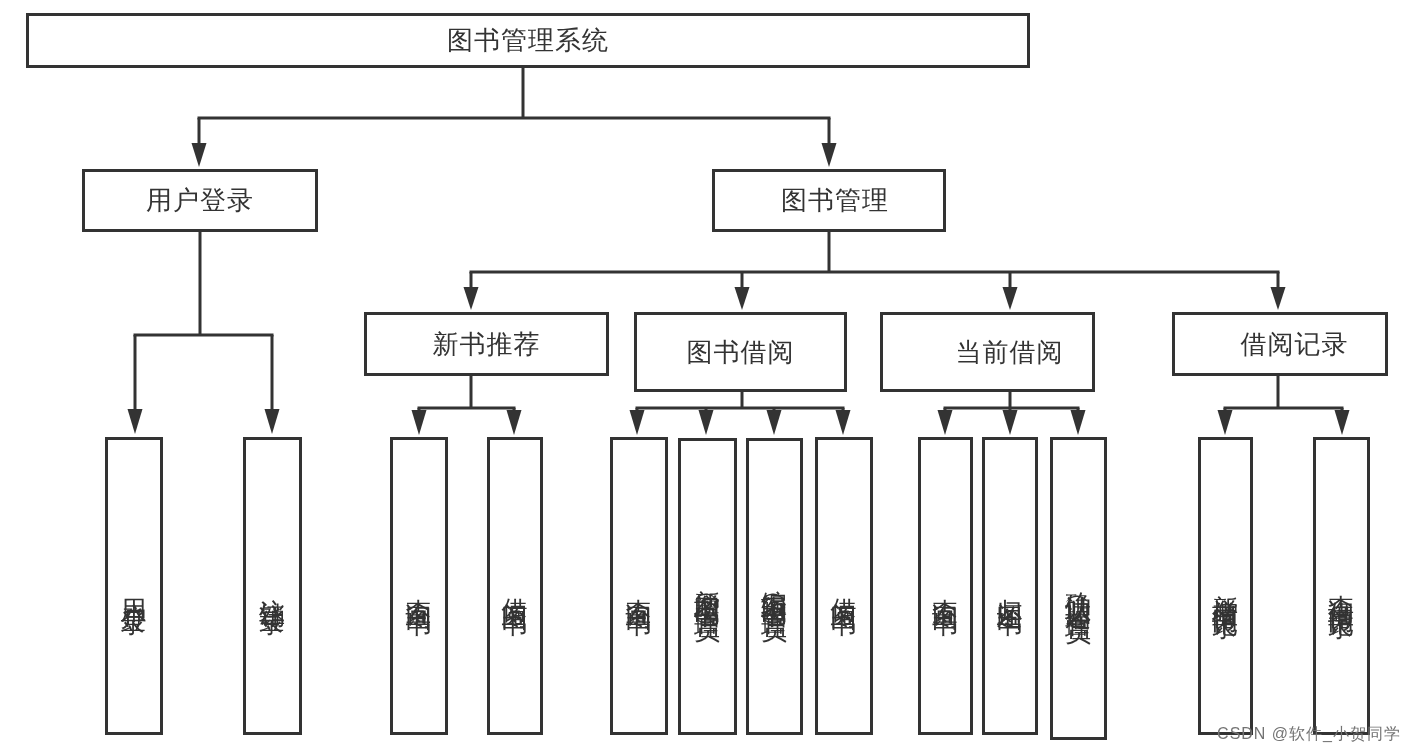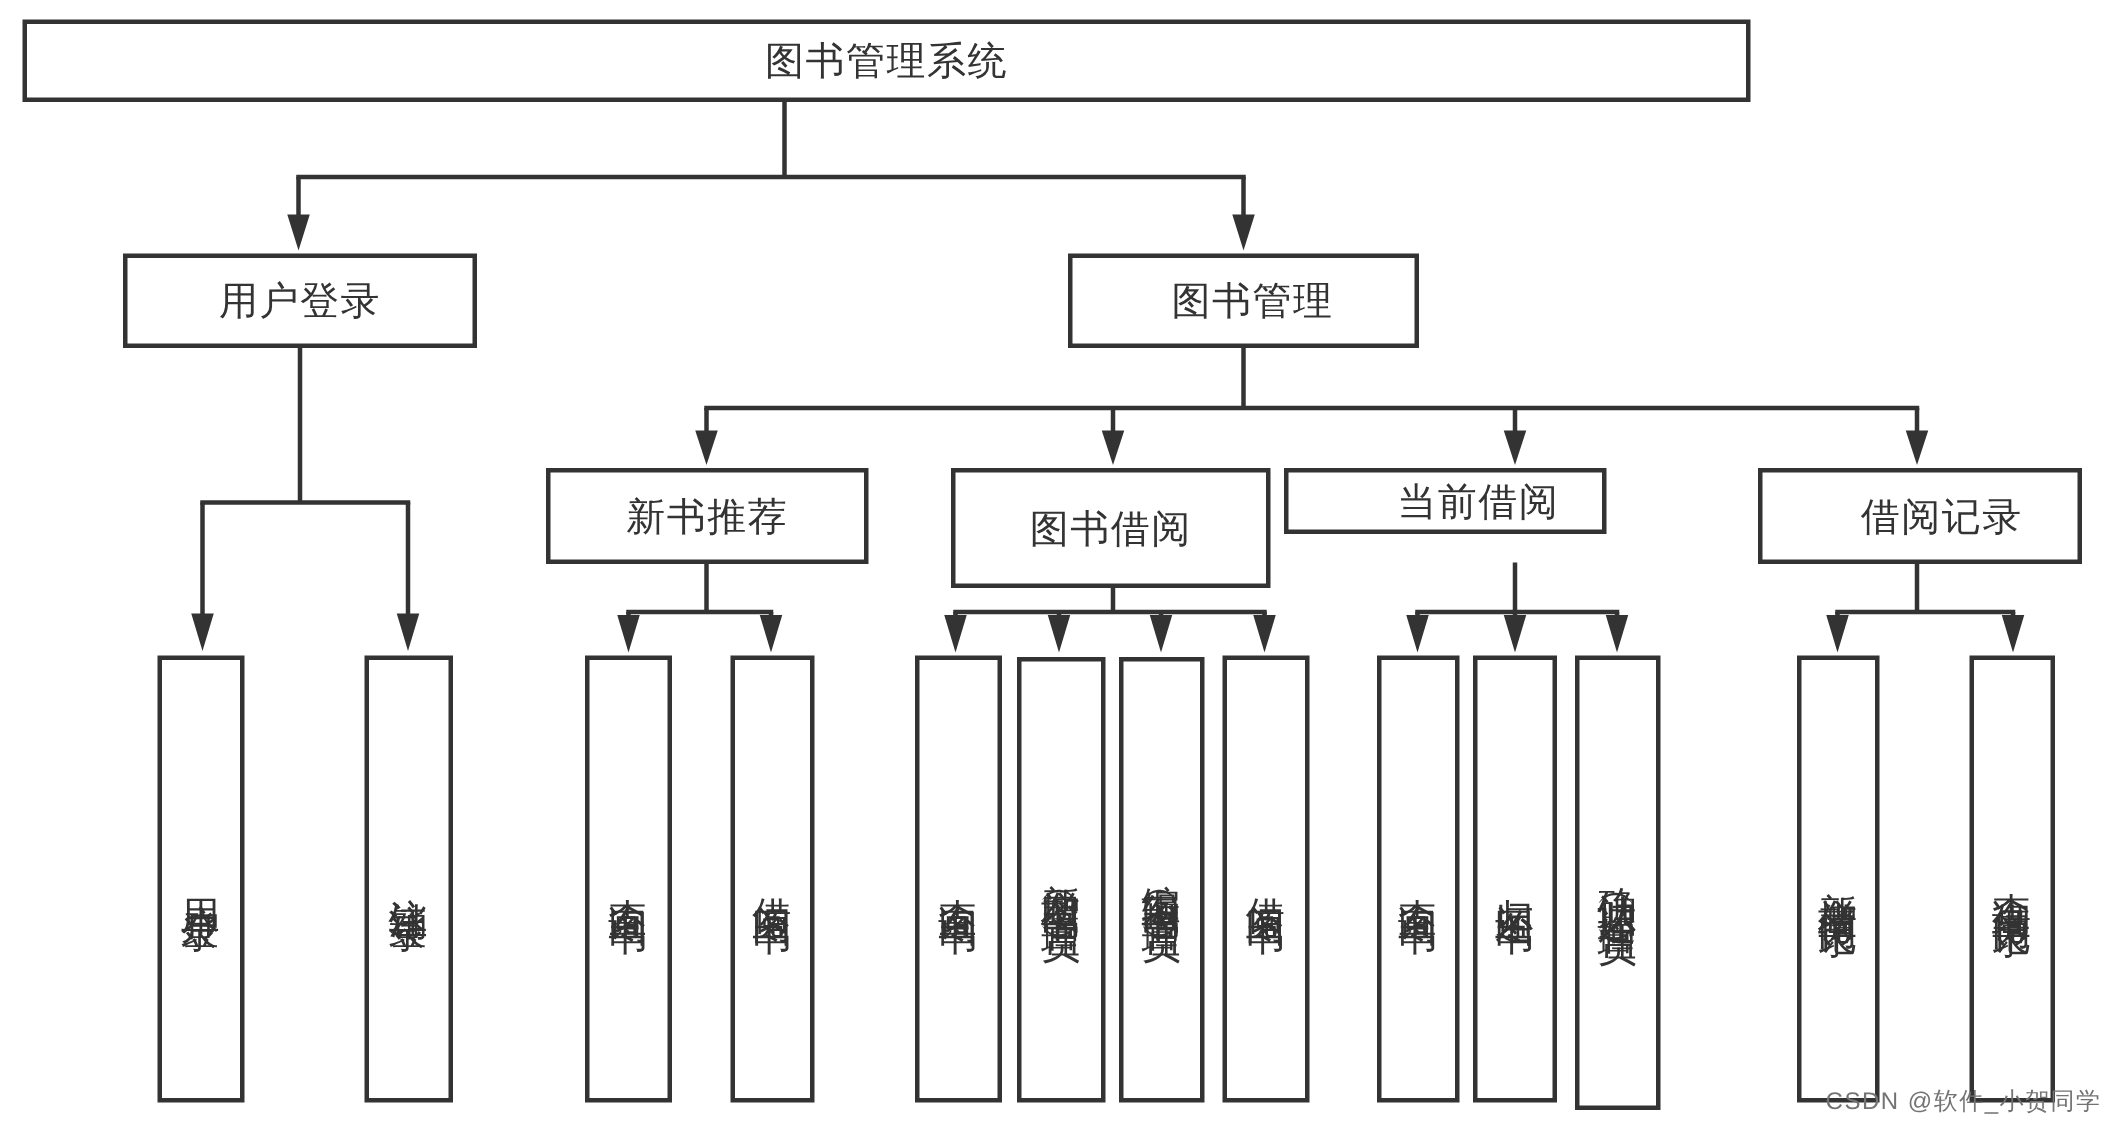--- a/index.html
+++ b/index.html
@@ -117,28 +117,28 @@
     <g>
       <line x1="1278" y1="373" x2="1278" y2="408" fill="none"></line>
       <line x1="1223.5" y1="408" x2="1343.5" y2="408" fill="none"></line>
       <line x1="1225" y1="408" x2="1225" y2="414" fill="none"></line>
       <polygon points="1217.5,410 1232.5,410 1225,435" stroke="none"></polygon>
       <line x1="1342" y1="408" x2="1342" y2="414" fill="none"></line>
       <polygon points="1334.5,410 1349.5,410 1342,435" stroke="none"></polygon>
     </g>
   </svg>
 
-  <div class="node hbox" style="left:15px;top:13px;width:1152px;height:55px;">图书管理系统</div>
+  <div class="node hbox" style="left:26px;top:13px;width:1004px;height:55px;">图书管理系统</div>
 
   <div class="node hbox" style="left:82px;top:169px;width:236px;height:63px;">用户登录</div>
   <div class="node hbox" style="left:712px;top:169px;width:234px;height:63px;padding-left:12px;">图书管理</div>
 
-  <div class="node hbox" style="left:364px;top:312px;width:215px;height:64px;">新书推荐</div>
+  <div class="node hbox" style="left:364px;top:312px;width:245px;height:64px;">新书推荐</div>
   <div class="node hbox" style="left:634px;top:312px;width:213px;height:80px;">图书借阅</div>
-  <div class="node hbox" style="left:856px;top:312px;width:215px;height:44px;padding-left:44px;">当前借阅</div>
+  <div class="node hbox" style="left:880px;top:312px;width:215px;height:80px;padding-left:44px;">当前借阅</div>
   <div class="node hbox" style="left:1172px;top:312px;width:216px;height:64px;padding-left:29px;">借阅记录</div>
 
   <div class="node vbox" style="left:105px;top:437px;width:58px;height:298px;">
     <span>用户登录</span>
   </div>
   <div class="node vbox" style="left:243px;top:437px;width:59px;height:298px;">
     <span>注销登录</span>
   </div>
 
   <div class="node vbox" style="left:390px;top:437px;width:58px;height:298px;">

